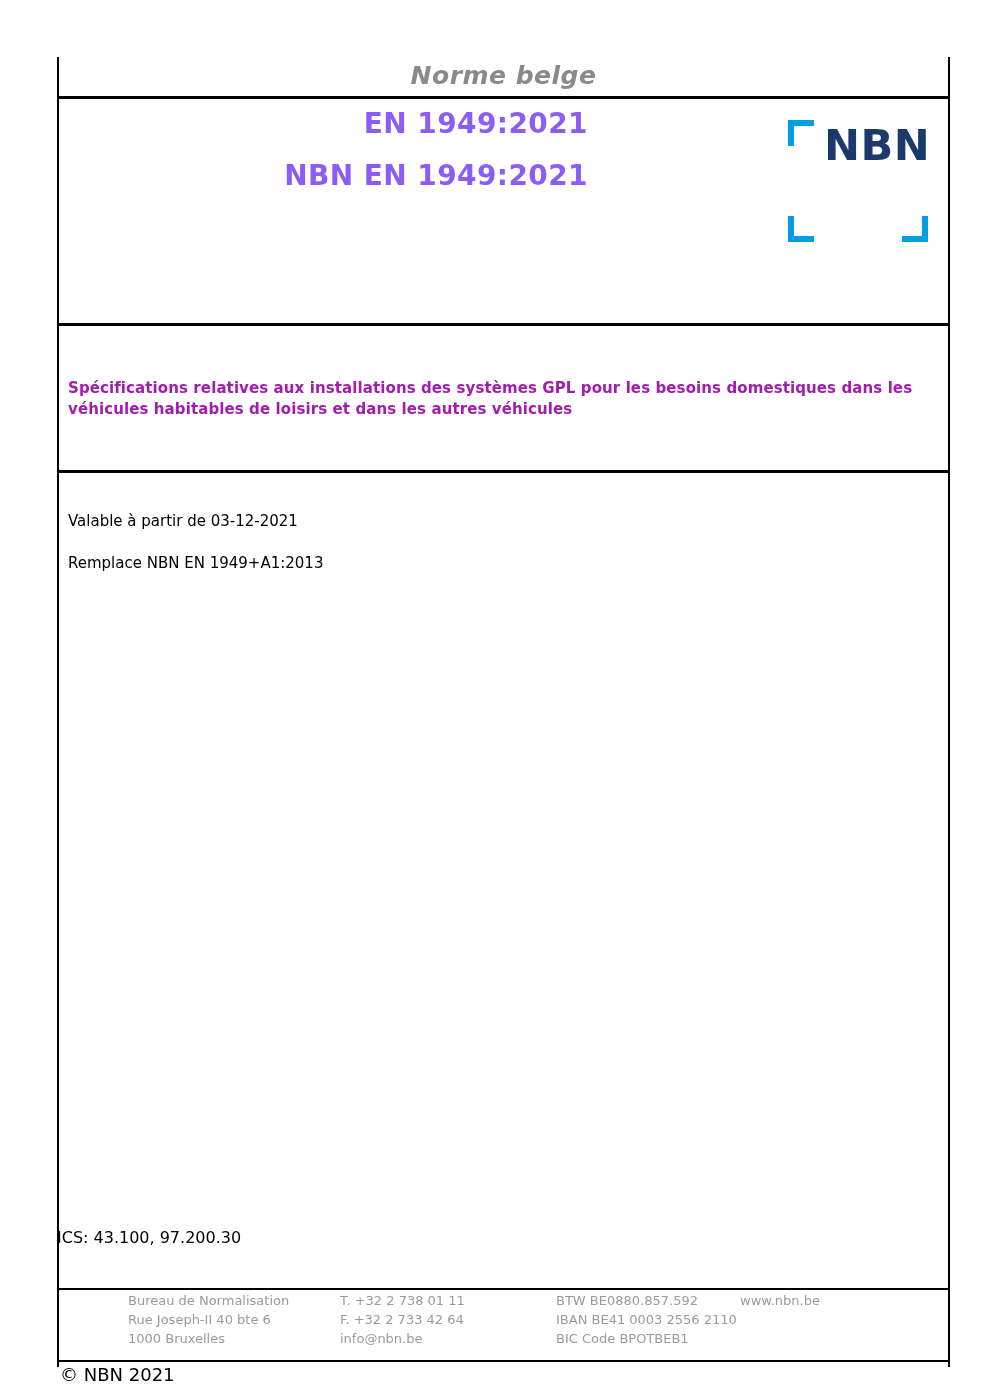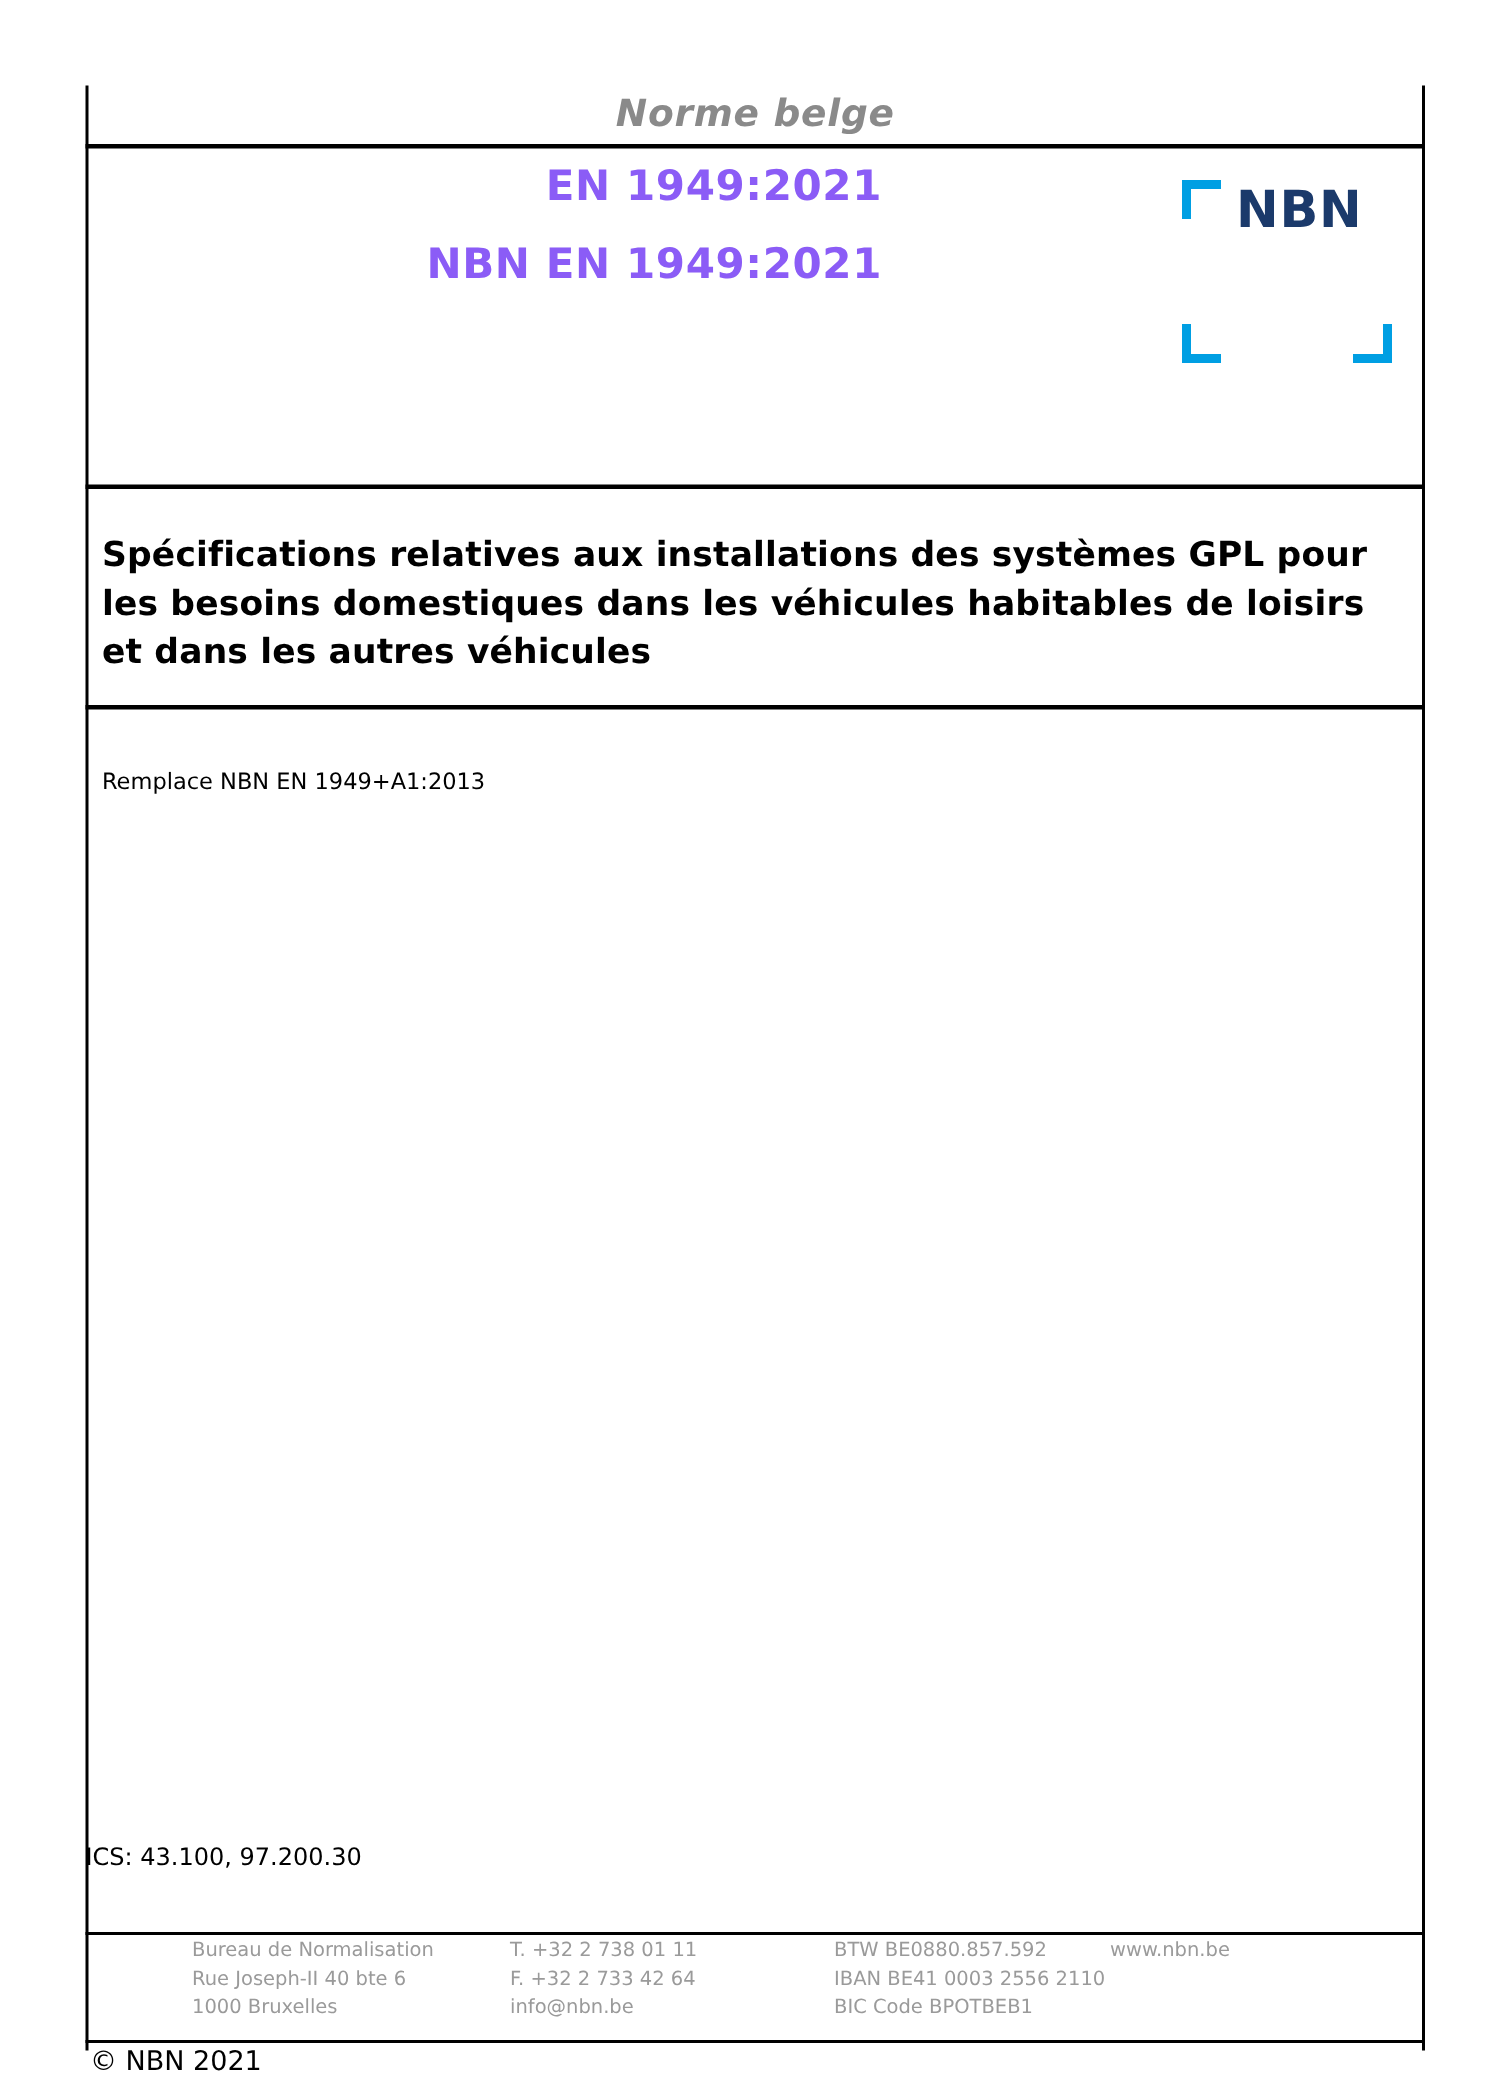--- a/index.html
+++ b/index.html
@@ -76,21 +76,21 @@
     position: absolute;
     left: 780px;
     top: 110px;
     width: 160px;
     height: 140px;
   }
   .logo-text {
     position: absolute;
     left: 44px;
     top: 10px;
-    font-size: 34px;
+    font-size: 43px;
     font-weight: bold;
     color: #1b3a6b;
     letter-spacing: 0.5px;
   }
   .corner {
     position: absolute;
     width: 26px;
     height: 26px;
     box-sizing: border-box;
   }
@@ -113,27 +113,27 @@
     top: 470px;
     width: 893px;
     height: 0;
     border-top: 3px solid #000;
   }
 
   
   .doc-title {
     position: absolute;
     left: 68px;
-    top: 354px;
+    top: 378px;
     width: 876px;
-    font-size: 23px;
+    font-size: 15px;
     font-weight: bold;
     line-height: 1.42;
     letter-spacing: 0.1px;
-    color: #000000;
+    color: #a21caf;
   }
 
   
   .info-block {
     position: absolute;
     left: 68px;
     top: 512px;
     width: 600px;
   }
   .info-line {
@@ -225,20 +225,21 @@
     <div class="logo-text">NBN</div>
   </div>
 
   <div class="rule-1"></div>
 
   <div class="doc-title">Spécifications relatives aux installations des systèmes GPL pour les besoins domestiques dans les véhicules habitables de loisirs et dans les autres véhicules</div>
 
   <div class="rule-2"></div>
 
   <div class="info-block">
+    <div class="info-line">Valable à partir de 03-12-2021</div>
     <div class="info-line">Remplace NBN EN 1949+A1:2013</div>
   </div>
 
   <div class="ics-line">ICS: 43.100, 97.200.30</div>
 
   <div class="footer-rule"></div>
 
   <div class="footer">
     <div class="footer-cols">
       <div class="fcol c1">

